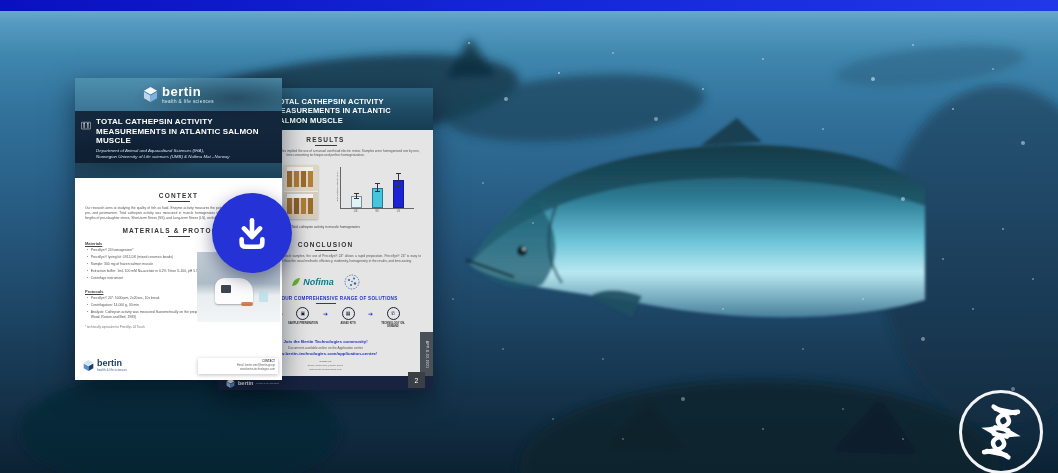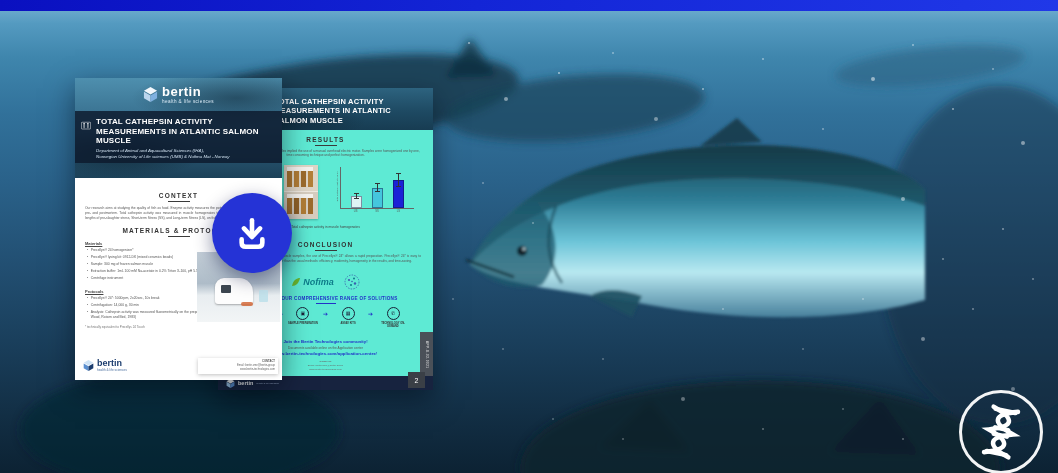--- a/index.html
+++ b/index.html
@@ -29,21 +29,21 @@
       1012px 388px 0 1px rgba(255,255,255,.35), 452px 298px 0 0 rgba(255,255,255,.3),
       502px 348px 0 0 rgba(255,255,255,.3), 552px 418px 0 0 rgba(255,255,255,.3),
       622px 438px 0 0 rgba(255,255,255,.3), 722px 308px 0 0 rgba(255,255,255,.35),
       802px 348px 0 0 rgba(255,255,255,.3); }
 
   
   .top-bar { position:absolute; left:0; top:0; width:1058px; height:11px;
     background:linear-gradient(90deg,#0a10c0 0%,#1325d6 45%,#2038e8 100%); z-index:40; }
 
   
-  .poster { position:absolute; background:#5eead4; box-shadow:0 10px 26px rgba(0,10,20,.5); }
+  .poster { position:absolute; background:#e5e5e5; box-shadow:0 10px 26px rgba(0,10,20,.5); }
   .poster-back  { left:218px; top:88px;  width:215px; height:302px; z-index:10; }
   .poster-front { left:75px;  top:78px;  width:207px; height:302px; z-index:20; }
 
   
   .pf-header { position:absolute; left:0; top:0; width:100%; height:100px; overflow:hidden;
     background:
       radial-gradient(120px 34px at 22% 76%, rgba(8,25,36,.55), transparent 70%),
       radial-gradient(150px 40px at 78% 20%, rgba(10,30,44,.5), transparent 70%),
       linear-gradient(180deg,#4e8fae 0%,#38708f 40%,#27536e 75%,#1c4158 100%); }
   .pf-logo { position:absolute; left:0; top:7px; width:100%; display:flex; justify-content:center; align-items:center; gap:4px; }

